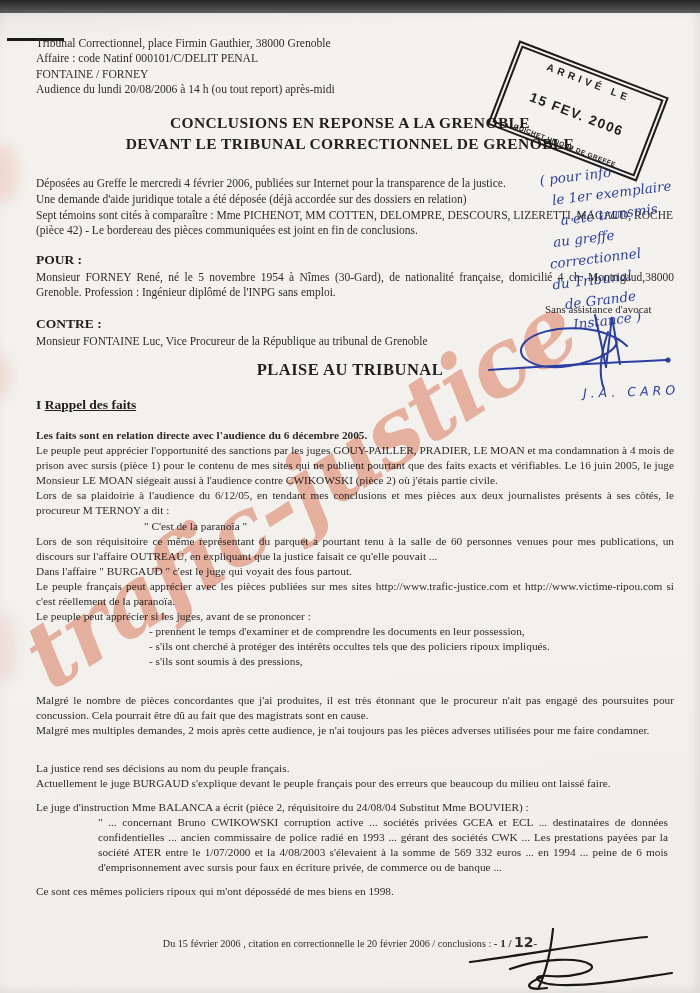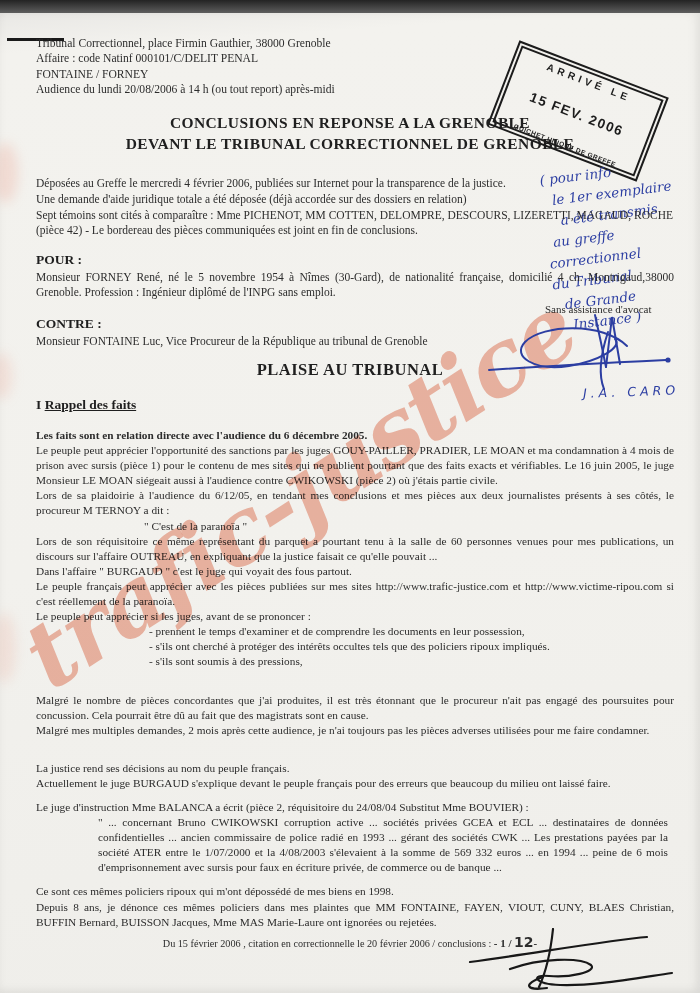--- a/index.html
+++ b/index.html
@@ -157,21 +157,20 @@
   <p class="bullet">- prennent le temps d'examiner et de comprendre les documents en leur possession,</p>
   <p class="bullet">- s'ils ont cherché à protéger des intérêts occultes tels que des policiers ripoux impliqués.</p>
   <p class="bullet">- s'ils sont soumis à des pressions,</p>
   <p class="gap">Malgré le nombre de pièces concordantes que j'ai produites, il est très étonnant que le procureur n'ait pas engagé des poursuites pour concussion. Cela pourrait être dû au fait que des magistrats sont en cause.</p>
   <p>Malgré mes multiples demandes, 2 mois après cette audience, je n'ai toujours pas les pièces adverses utilisées pour me faire condamner.</p>
   <p class="gap">La justice rend ses décisions au nom du peuple français.</p>
   <p>Actuellement le juge BURGAUD s'explique devant le peuple français pour des erreurs que beaucoup du milieu ont laissé faire.</p>
   <p class="gap-s">Le juge d'instruction Mme BALANCA a écrit (pièce 2, réquisitoire du 24/08/04 Substitut Mme BOUVIER) :</p>
   <p class="quote">" ... concernant Bruno CWIKOWSKI corruption active ... sociétés privées GCEA et ECL ... destinataires de données confidentielles ... ancien commissaire de police radié en 1993 ... gérant des sociétés CWK ... Les prestations payées par la société ATER entre le 1/07/2000 et  la 4/08/2003 s'élevaient à la somme de 569 332 euros ... en 1994 ... peine de 6 mois d'emprisonnement avec sursis pour faux en écriture privée, de commerce ou de banque ...</p>
   <p class="gap-s">Ce sont ces mêmes policiers ripoux qui m'ont dépossédé de mes biens en 1998.</p>
-  <p>Depuis 8 ans, je dénonce ces mêmes policiers dans mes plaintes que MM FONTAINE, FAYEN, VIOUT, CUNY, BLAES Christian, BUFFIN Bernard, BUISSON Jacques, Mme MAS Marie-Laure ont ignorées ou rejetées.</p>
 </div>
 
 <div class="watermark">trafic-justice</div>
 
 <svg class="sig-blue" width="195" height="82" viewBox="0 0 195 82">
   <g fill="none" stroke="#2c3ea2" stroke-width="2" stroke-linecap="round">
     <path d="M142,34 C118,10 58,12 40,30 C26,45 50,59 84,54 C114,49 138,35 130,27"></path>
     <path d="M110,3 C114,21 118,40 121,55"></path>
     <path d="M121,55 L127,5 L135,52"></path>
     <path d="M123,20 C115,44 113,62 119,77"></path>

